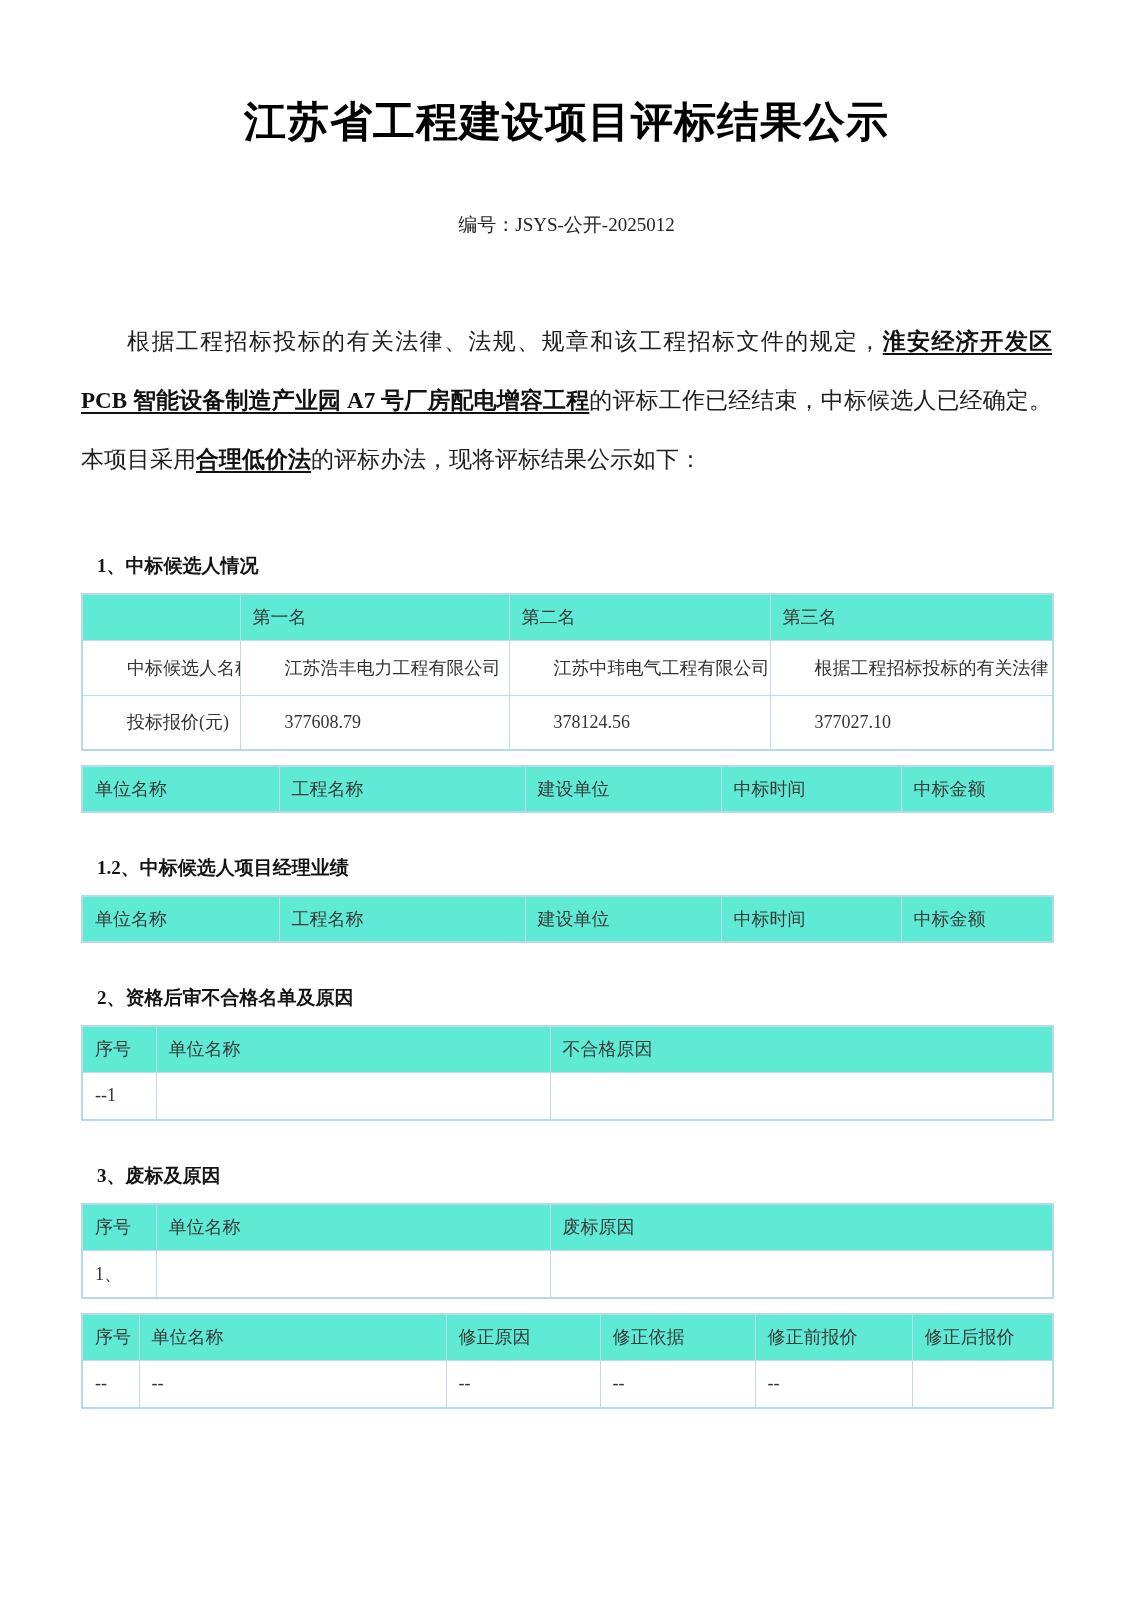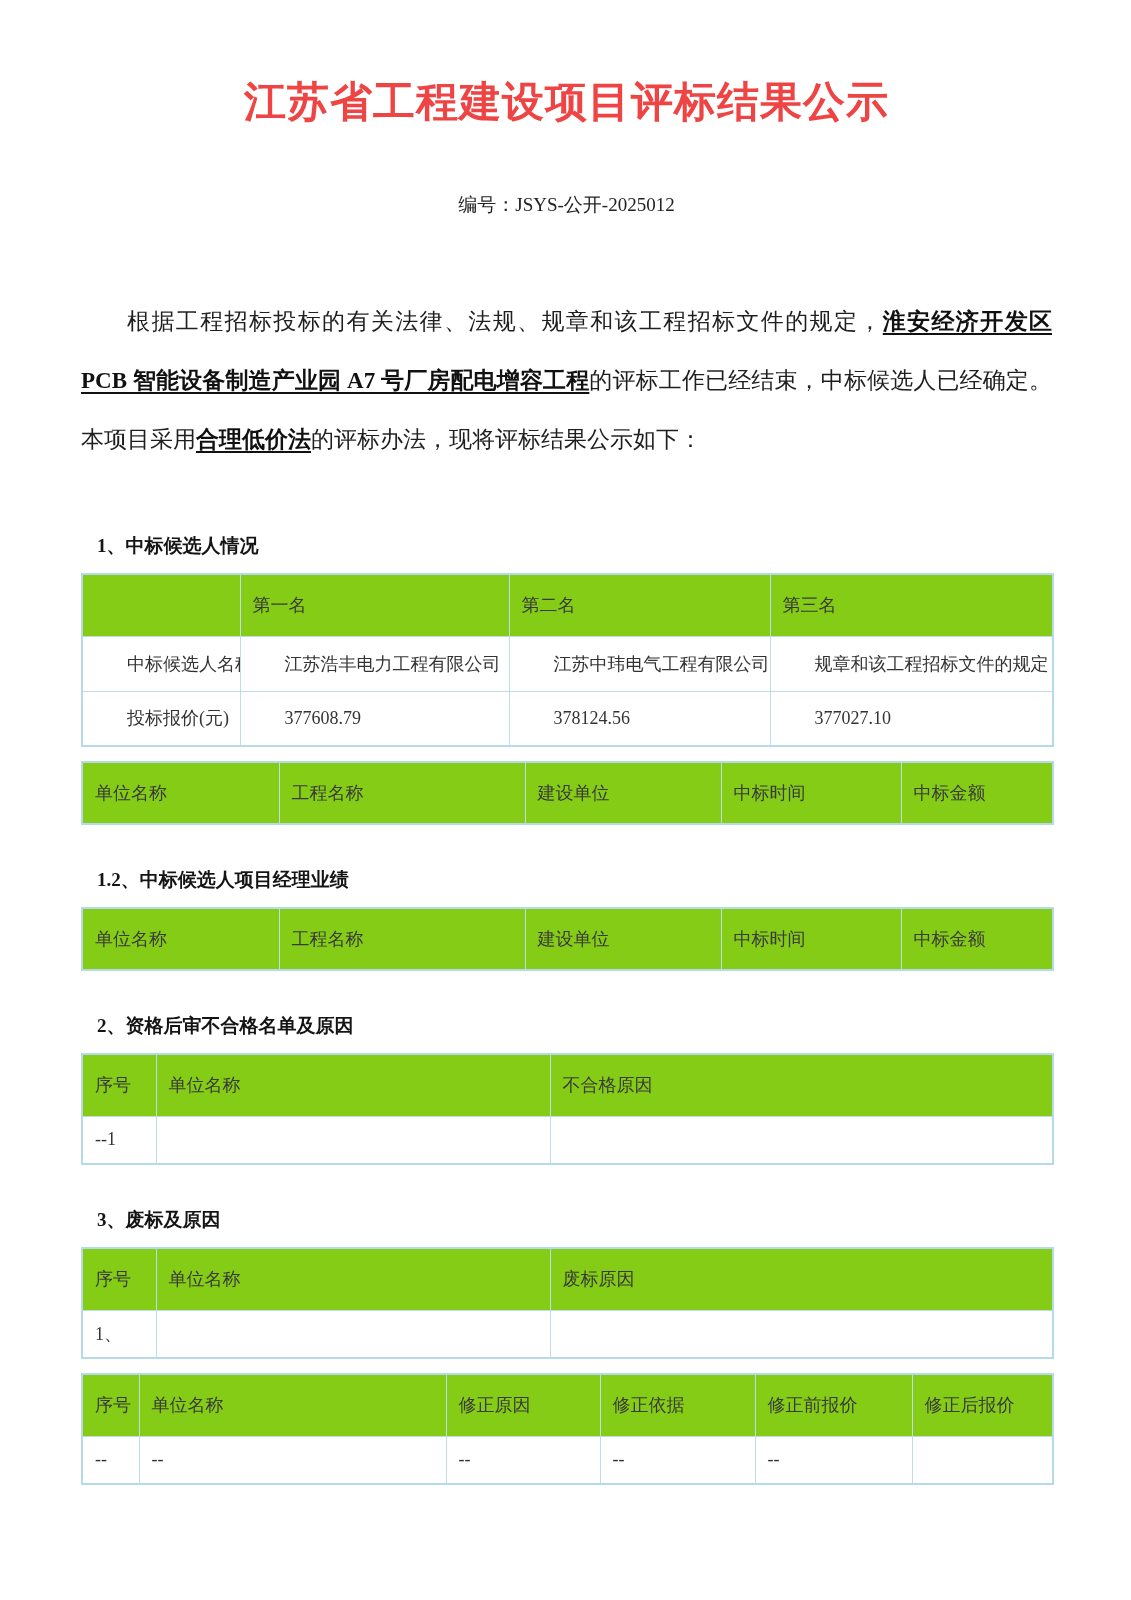--- a/index.html
+++ b/index.html
@@ -10,26 +10,26 @@
     height: 1600px;
     margin: 0 auto;
     background: #ffffff;
     overflow: hidden;
     font-family: "Liberation Serif", "DejaVu Serif", serif;
     color: #2b2b2b;
   }
   .content { padding: 0 79px 0 81px; }
 
   .doc-title {
-    margin-top: 74px;
+    margin-top: 94px;
     text-align: center;
     font-size: 42px;
     font-weight: 700;
     letter-spacing: 1px;
-    color: #ef4444;
+    color: #000000;
     font-family: "Liberation Serif", "DejaVu Serif", serif;
   }
   .doc-number {
     margin-top: 62px;
     text-align: center;
     font-size: 19px;
     color: #222222;
   }
   .intro {
     margin-top: 74px;
@@ -65,21 +65,21 @@
     color: #333333;
     border: 2px solid #b5dbea;
   }
   td {
     border: 1px solid #bcdde9;
     padding: 2px 12px;
     vertical-align: middle;
     overflow: hidden;
     white-space: nowrap;
   }
-  tr.hd td { background: #84cc16; height: 62px; color: #3a3a3a; }
+  tr.hd td { background: #5eead4; height: 46px; color: #3a3a3a; }
   td.lbl   { background: #eaf4fb; }
   tr.data td { height: 55px; background: #ffffff; padding-left: 44px; }
   tr.data-sm td { height: 48px; background: #ffffff; }
 </style>
 </head>
 <body>
 
 <div class="page">
   <div class="content">
 
@@ -101,21 +101,21 @@
           <tr class="hd">
         <td></td>
         <td>第一名</td>
         <td>第二名</td>
         <td>第三名</td>
       </tr>
       <tr class="data">
         <td class="lbl">中标候选人名称</td>
         <td>江苏浩丰电力工程有限公司</td>
         <td>江苏中玮电气工程有限公司</td>
-        <td>规章和该工程招标文件的规定</td>
+        <td>根据工程招标投标的有关法律</td>
       </tr>
       <tr class="data">
         <td class="lbl">投标报价(元)</td>
         <td>377608.79</td>
         <td>378124.56</td>
         <td>377027.10</td>
       </tr>
     </tbody>
       </table>
 

